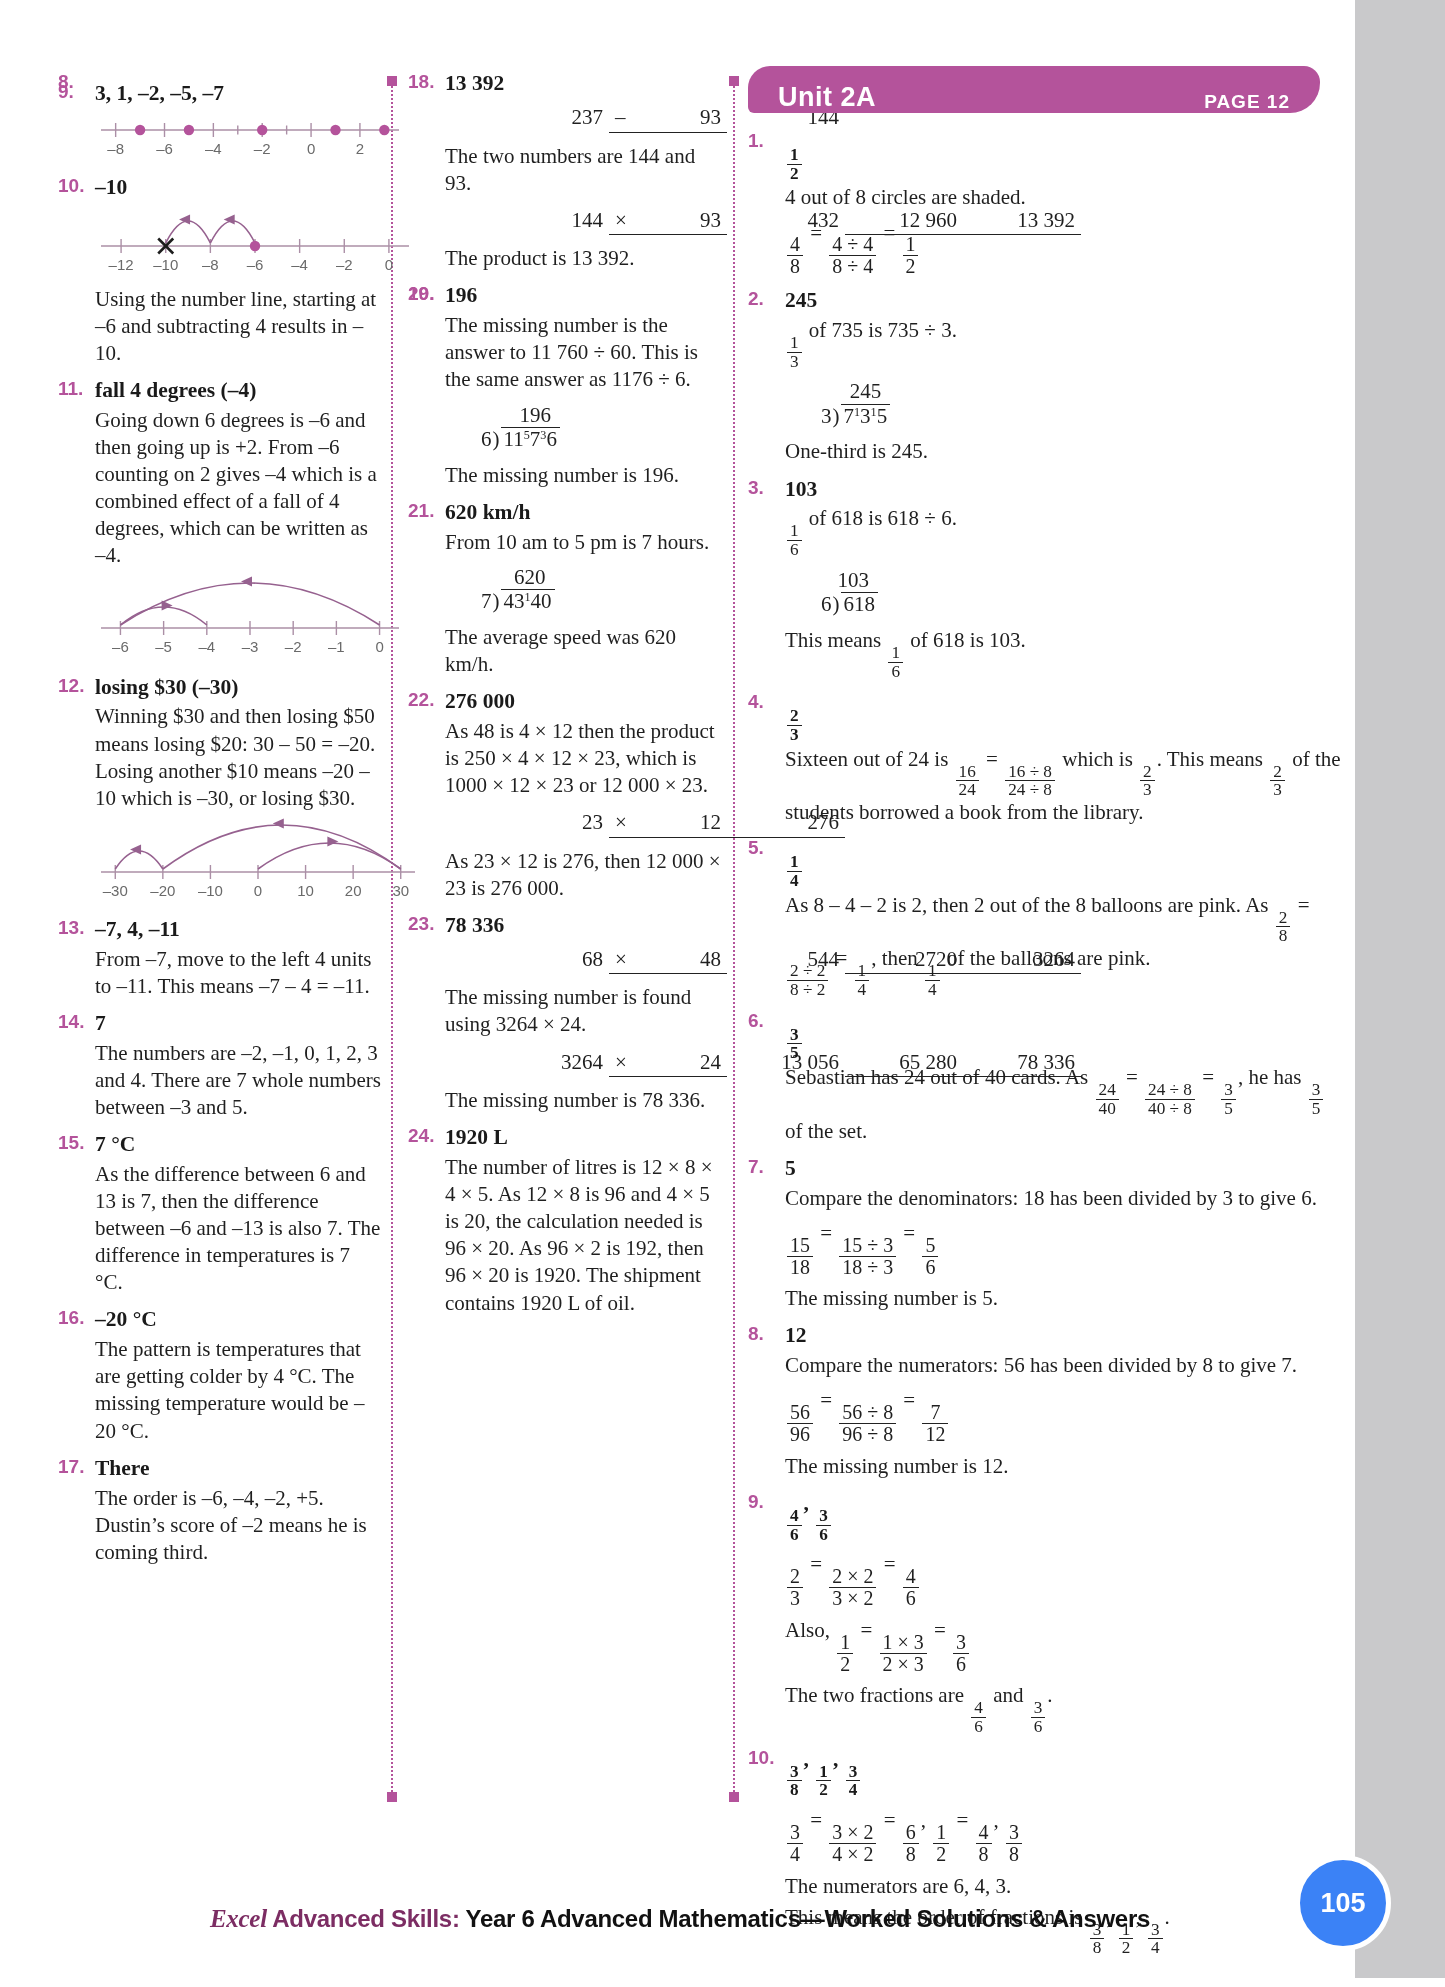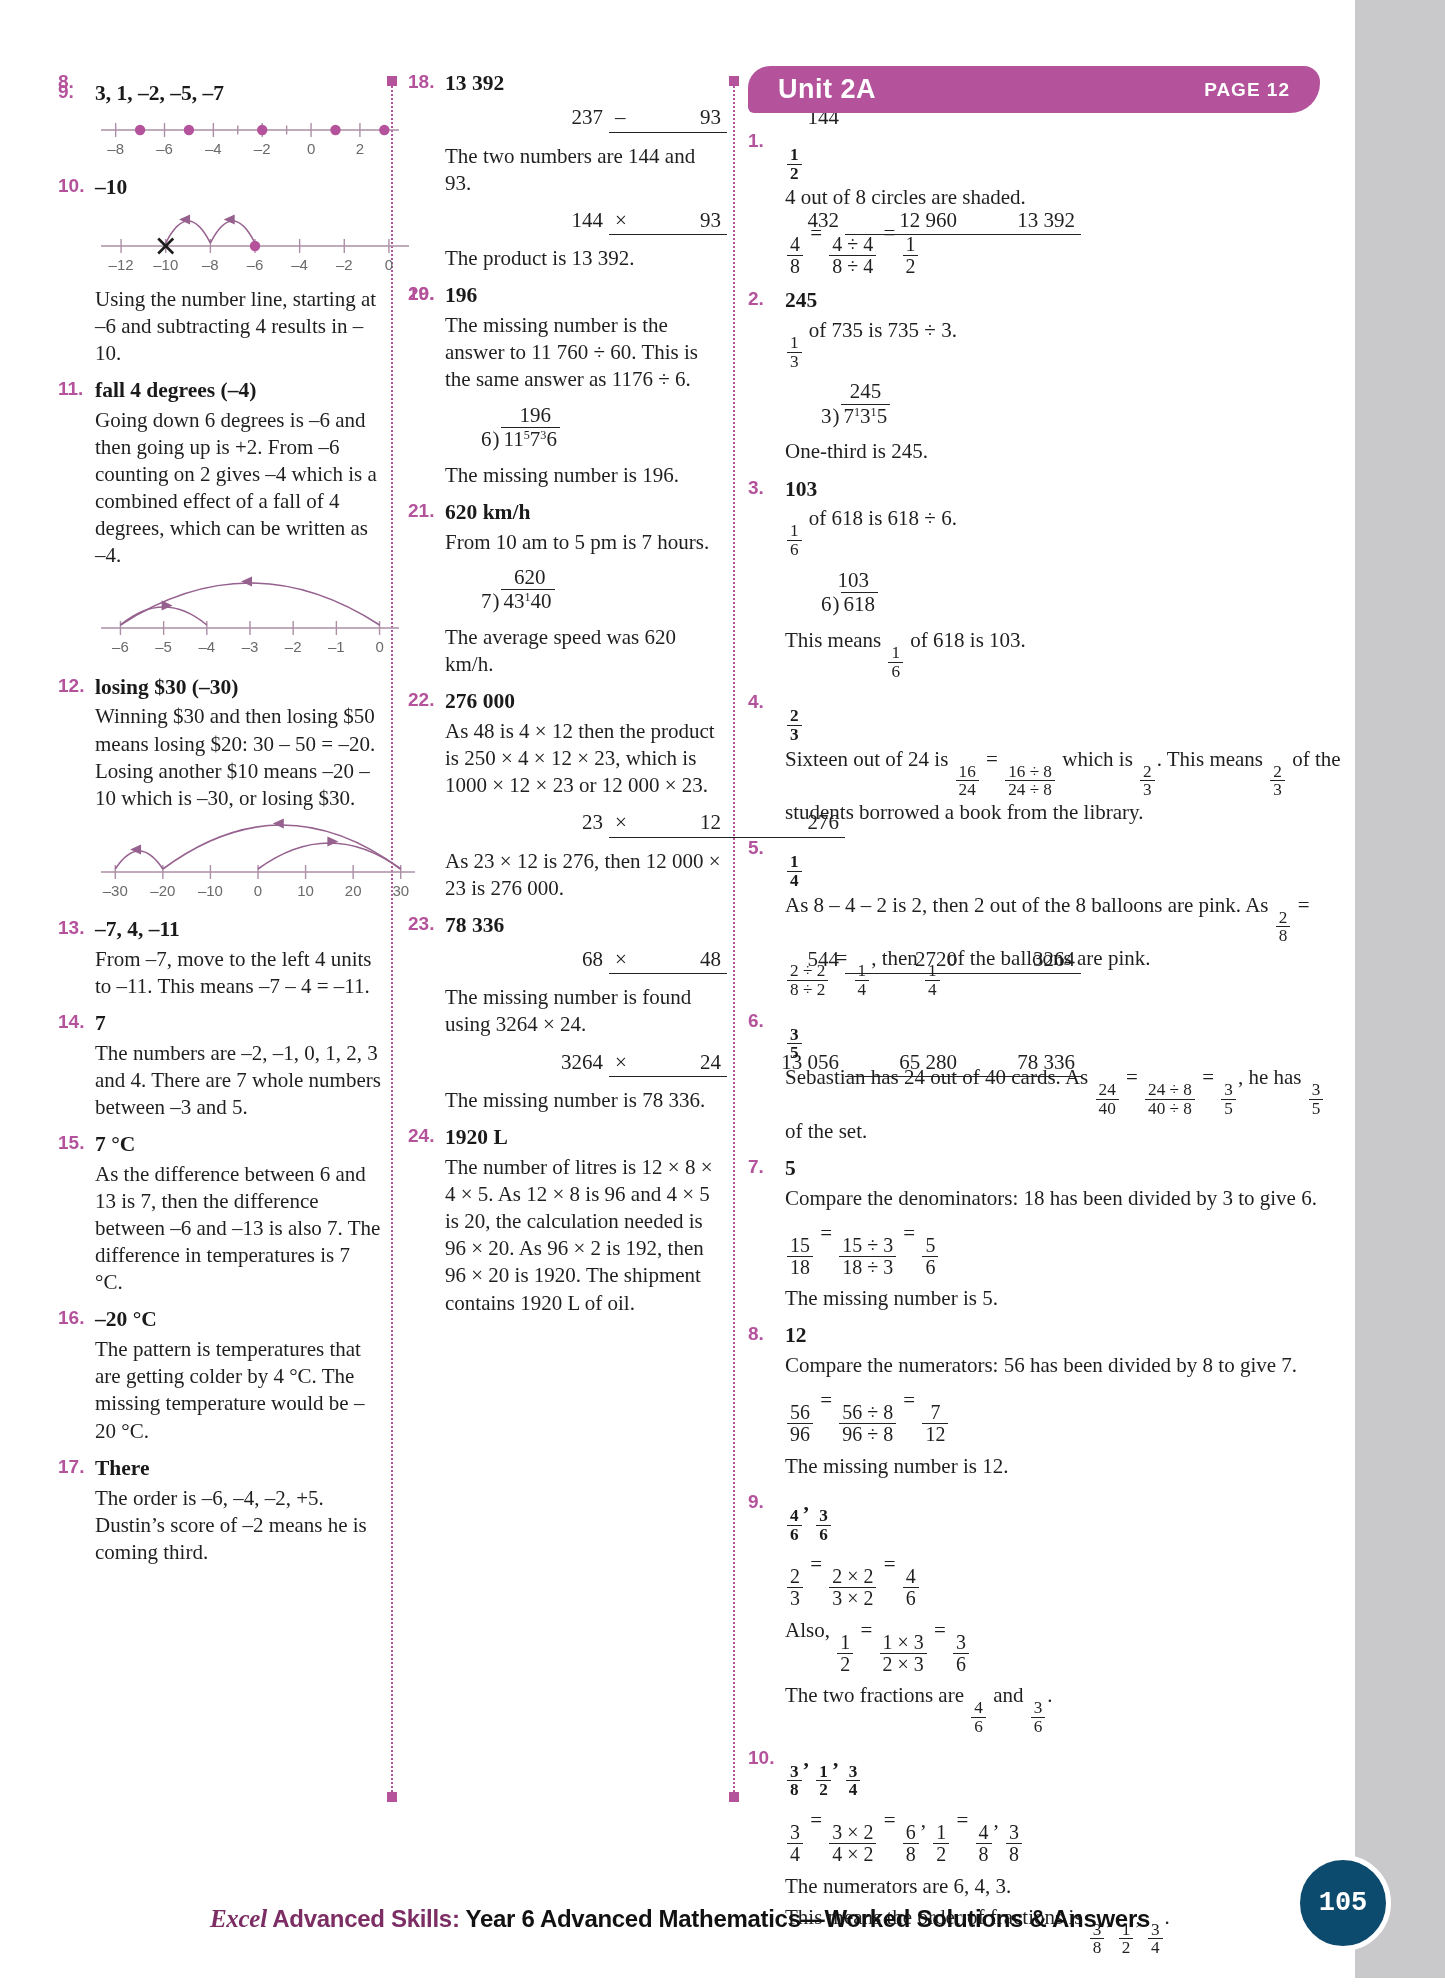--- a/index.html
+++ b/index.html
@@ -10,21 +10,21 @@
   .divider{position:absolute;top:86px;height:1706px;width:0;border-left:2px dotted #b4539b;}
   .divider::before,.divider::after{content:"";position:absolute;left:-6px;width:10px;height:10px;background:#b4539b;}
   .divider::before{top:-10px;}
   .divider::after{bottom:-10px;}
   .col{position:absolute;top:70px;}
   #col1{left:58px;width:324px;}
   #col2{left:408px;width:318px;}
   #col3{left:748px;width:600px;top:66px;}
   
   .unit-badge{position:relative;width:572px;height:47px;background:#b4539b;border-radius:22px 16px 30px 6px;
-              margin-bottom:16px;display:flex;align-items:center;justify-content:space-between;
+              margin-bottom:16px;display:flex;align-items:flex-end;justify-content:space-between;
               font-family:"Liberation Sans",sans-serif;color:#ffffff;}
   .unit-badge .ub-title{font-weight:bold;font-size:27px;padding-left:30px;letter-spacing:0.5px;}
   .unit-badge .ub-page{font-weight:bold;font-size:19px;padding-right:30px;letter-spacing:1px;}
   
   .item{position:relative;margin-bottom:10px;}
   .inum{position:absolute;left:0;top:1px;font-family:"Liberation Sans",sans-serif;
         font-weight:bold;font-size:19px;color:#b4539b;}
   .ibody{margin-left:37px;}
   .ihead{font-weight:bold;font-size:21.5px;line-height:1.3;color:#1a1a1a;}
   .para{font-size:21px;line-height:1.29;margin:2px 0 4px 0;}
@@ -50,22 +50,22 @@
   .ld-dividend sup{font-size:58%;vertical-align:0.55em;}
   
   .numline{display:block;margin:4px 0 6px 2px;}
   
   .footer{position:absolute;left:80px;width:1200px;top:1905px;text-align:center;
           font-family:"Liberation Sans",sans-serif;font-weight:bold;font-size:24px;letter-spacing:-0.3px;}
   .footer .f-brand{font-family:"Liberation Serif",serif;font-style:italic;font-weight:bold;color:#7c2d63;font-size:25px;}
   .footer .f-series{color:#7c2d63;}
   .footer .f-title{color:#111111;}
   .page-circle{position:absolute;left:1295px;top:1855px;width:86px;height:86px;border-radius:50%;
-               background:#0c4a6e;border:5px solid #ffffff;display:flex;align-items:center;justify-content:center;
-               font-family:Liberation Mono, monospace;font-weight:bold;font-size:27px;color:#ffffff;}
+               background:#3b82f6;border:5px solid #ffffff;display:flex;align-items:center;justify-content:center;
+               font-family:Liberation Sans, sans-serif;font-weight:bold;font-size:27px;color:#ffffff;}
 </style>
 </head>
 <body>
 
 <div class="page">
   <div class="edge-strip"></div>
 
   <div class="divider" style="left:391px;"></div>
   <div class="divider" style="left:733px;"></div>
 

